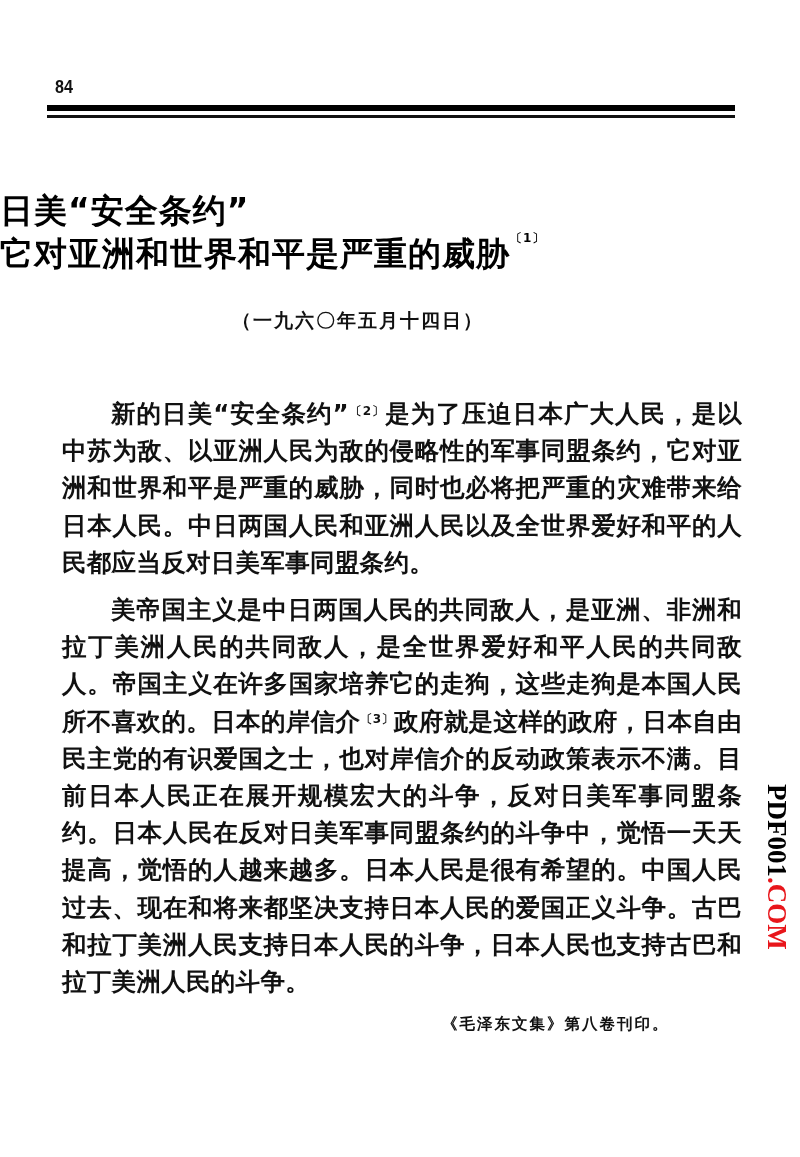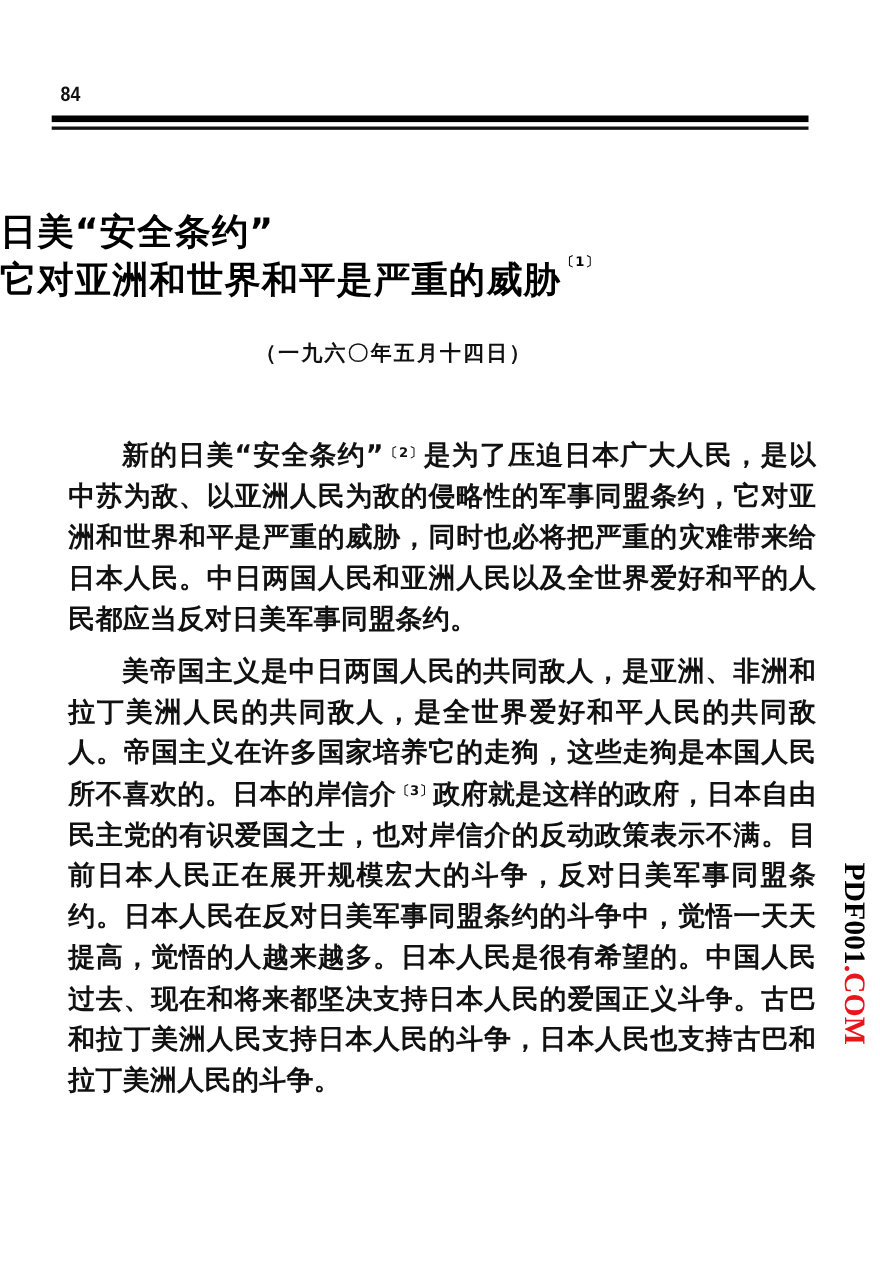--- a/index.html
+++ b/index.html
@@ -38,17 +38,18 @@
   <div class="title title2"><span>它对亚洲和世界和平是严重的威胁</span><sup>〔1〕</sup></div>
   <div class="date">（一九六〇年五月十四日）</div>
 
   <div class="body">
     <p><span>新的日美“安全条约”</span><sup>〔2〕</sup><span>是为了压迫日本广大人民，是以中苏为敌、以亚洲人民为敌的侵略性的军事同盟条约，它对亚洲和世界和平是严重的威胁，同时也必将把严重的灾难带来给日本人民。中日两国人民和亚洲人民以及全世界爱好和平的人民都应当反对日美军事同盟条约。</span></p>
     <p><span>美帝国主义是中日两国人民的共同敌人，是亚洲、非洲和拉丁美洲人民的共同敌人，是全世界爱好和平人民的共同敌人。帝国主义在许多国家培养它的走狗，这些走狗是本国人民所不喜欢的。日本的岸信介</span><sup>〔3〕</sup><span>政府就是这样的政府，日本自由民主党的有识爱国之士，也对岸信介的反动政策表示不满。目前日本人民正在展开规模宏大的斗争，反对日美军事同盟条约。日本人民在反对日美军事同盟条约的斗争中，觉悟一天天提高，觉悟的人越来越多。日本人民是很有希望的。中国人民过去、现在和将来都坚决支持日本人民的爱国正义斗争。古巴和拉丁美洲人民支持日本人民的斗争，日本人民也支持古巴和拉丁美洲人民的斗争。</span></p>
   </div>
 </div>
 
 <div class="source">
+  <div>《毛泽东文集》第八卷刊印。</div>
 </div>
 
 <div class="watermark">
   <div class="watermark-inner"><span class="wm-black">PDF001</span><span class="wm-red">.COM</span></div>
 </div>
 
 </body></html>

